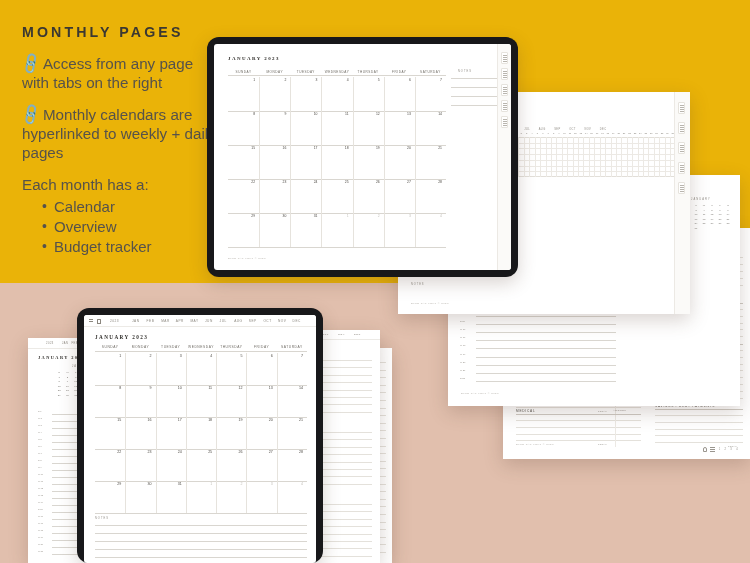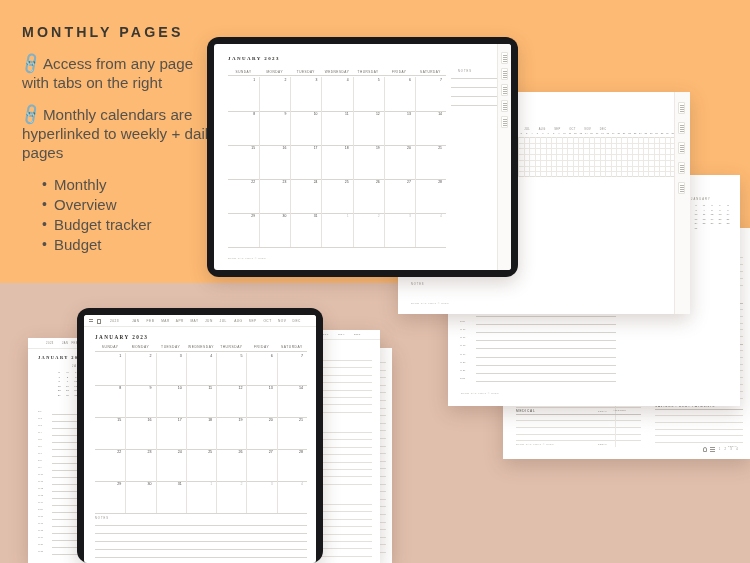--- a/index.html
+++ b/index.html
@@ -3,21 +3,21 @@
 <meta charset="utf-8">
 <style>
   * { box-sizing: border-box; margin: 0; padding: 0; }
   html, body {
     width: 750px; height: 563px;
     font-family: "Liberation Sans", sans-serif;
     overflow: hidden;
   }
   #stage {
     position: relative; width: 750px; height: 563px;
-    background: #fdba74;
+    background: #eab308;
   }
   #bg-lower {
     position: absolute; left: 0; top: 283px; width: 750px; height: 280px;
     background: #E1BFAD;
   }
 
   
   #copy { position: absolute; left: 22px; top: 24px; width: 196px; color: #4a463f; }
   #copy h1 {
     font-size: 14.2px; letter-spacing: 3.1px; font-weight: 600;
@@ -89,25 +89,25 @@
     <h1>MONTHLY PAGES</h1>
 
     <div class="para">
       <span class="lnk">🔗</span><span>Access from any page with tabs on the right</span>
     </div>
 
     <div class="para">
       <span class="lnk">🔗</span><span>Monthly calendars are hyperlinked to weekly + daily pages</span>
     </div>
 
+    <div class="lead">Each month has a:</div>
     <ul class="feat">
-      <li>Monthly</li>
+      <li>Calendar</li>
       <li>Overview</li>
       <li>Budget tracker</li>
-      <li>Budget</li>
     </ul>
   </div>
 
   <div class="sheet shadow-soft" id="budget-sheet" style="left:503px; top:228px; width:247px; height:231px;">
     <div class="ptitle" style="position:absolute; left:13px; top:9px; font-size:5px;">JANUARY BUDGET</div>
 
     <div id="budget-months" style="position:absolute; left:150px; top:9px;"><div class="tiny" style="position:relative; display:inline-block; left:0; top:0; margin-right:5px; font-size:2.4px;">JAN</div><div class="tiny" style="position:relative; display:inline-block; left:0; top:0; margin-right:5px; font-size:2.4px;">FEB</div><div class="tiny" style="position:relative; display:inline-block; left:0; top:0; margin-right:5px; font-size:2.4px;">MAR</div><div class="tiny" style="position:relative; display:inline-block; left:0; top:0; margin-right:5px; font-size:2.4px;">APR</div><div class="tiny" style="position:relative; display:inline-block; left:0; top:0; margin-right:5px; font-size:2.4px;">MAY</div><div class="tiny" style="position:relative; display:inline-block; left:0; top:0; margin-right:5px; font-size:2.4px;">JUN</div><div class="tiny" style="position:relative; display:inline-block; left:0; top:0; margin-right:5px; font-size:2.4px;">JUL</div><div class="tiny" style="position:relative; display:inline-block; left:0; top:0; margin-right:5px; font-size:2.4px;">AUG</div><div class="tiny" style="position:relative; display:inline-block; left:0; top:0; margin-right:5px; font-size:2.4px;">SEP</div><div class="tiny" style="position:relative; display:inline-block; left:0; top:0; margin-right:5px; font-size:2.4px;">OCT</div><div class="tiny" style="position:relative; display:inline-block; left:0; top:0; margin-right:5px; font-size:2.4px;">NOV</div><div class="tiny" style="position:relative; display:inline-block; left:0; top:0; margin-right:5px; font-size:2.4px;">DEC</div></div>
 
     <div class="tiny" style="left:27px; top:22px; letter-spacing:1.2px;">JANUARY</div>
     <div class="minical" id="budget-minical" style="left:16px; top:28px; width:62px; height:34px;">

